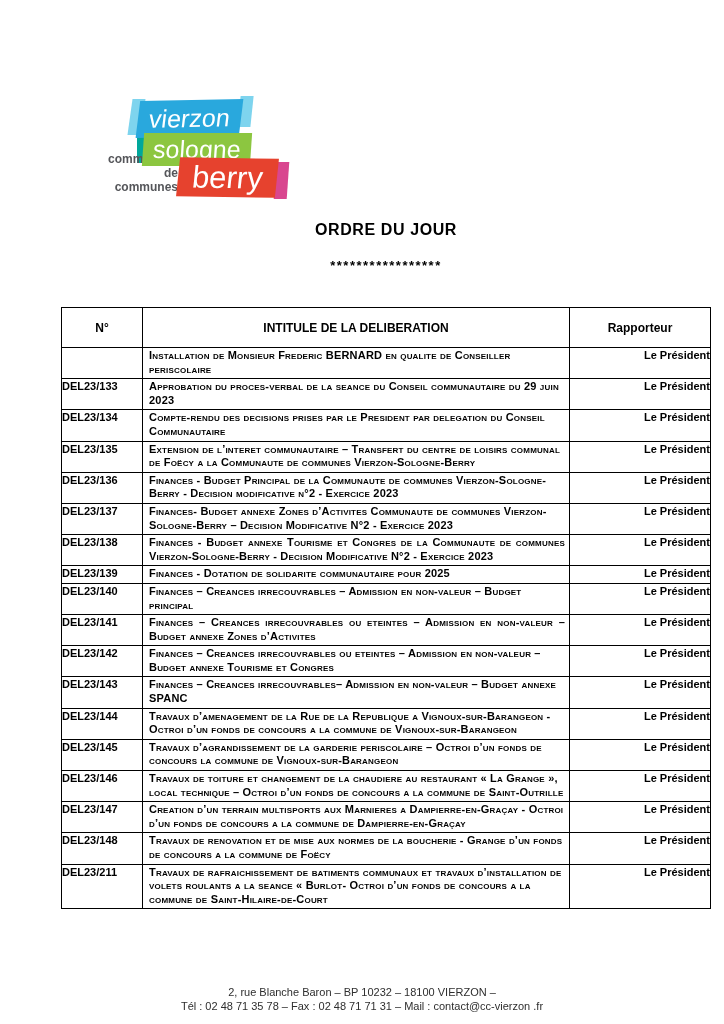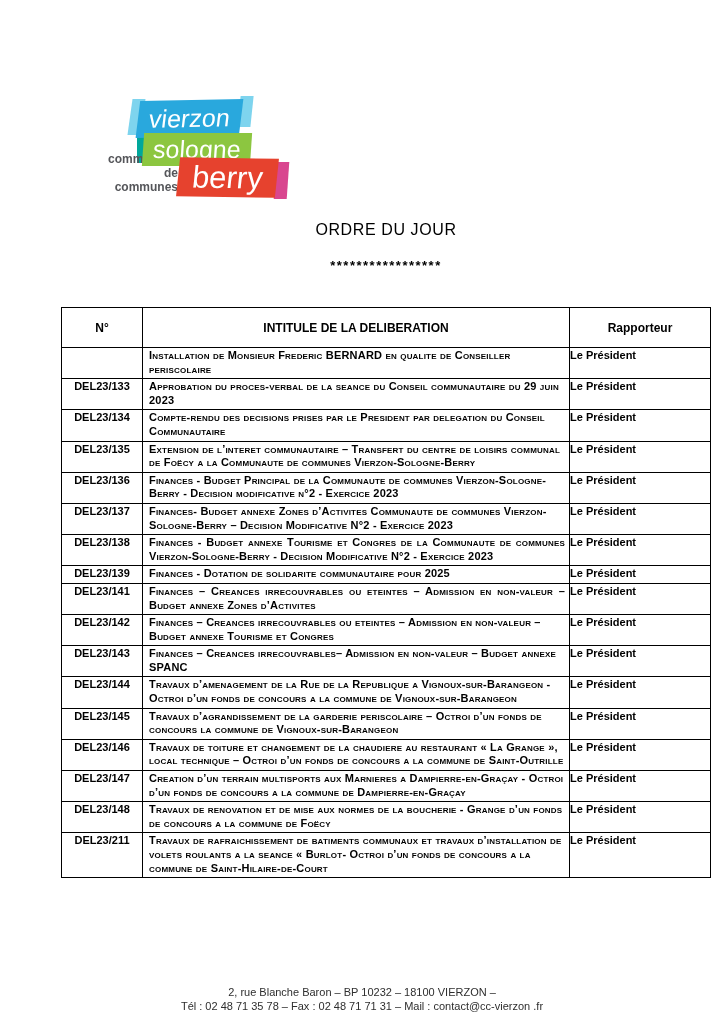--- a/index.html
+++ b/index.html
@@ -20,35 +20,35 @@
   .lg-teal-left   { left:29px;  top:42px; width:9px;  height:27px; }
   .lg-magenta     { left:167px; top:68px; width:13px; height:37px; transform:skewX(-4deg); }
   .lg-vierzon { left:30px; top:6px;  width:103px; height:37px; font-size:25px; transform:skewX(-8deg) rotate(-1deg); z-index:2; }
   .lg-sologne { left:35px; top:39px; width:108px; height:33px; font-size:25px; transform:skewX(-4deg); z-index:3; }
   .lg-berry   { left:70px; top:64px; width:99px;  height:39px; font-size:31px; transform:skewX(-5deg) rotate(1deg); z-index:4; }
   .lg-tagline { position:absolute; left:0; top:58px; width:70px; text-align:right;
                 font-size:12px; font-weight:bold; line-height:14px; }
 
   
   .doc-title { position:absolute; left:62px; top:221px; width:648px; text-align:center;
-               font-size:16px; font-weight:normal; letter-spacing:0.6px; }
+               font-size:16px; font-weight:bold; letter-spacing:0.6px; }
   .doc-stars { position:absolute; left:62px; top:258px; width:648px; text-align:center;
                font-size:13px; font-weight:bold; letter-spacing:1.5px; }
 
   
   table.agenda { position:absolute; left:61px; top:307px; width:649px;
                  border-collapse:collapse; table-layout:fixed; }
   .agenda th, .agenda td { border:1.4px solid #000; }
   .agenda th { font-size:12px; font-weight:bold; height:40px; text-align:center; vertical-align:middle; }
   .agenda td { vertical-align:top; }
-  td.c-num { font-size:11px; font-weight:bold; text-align:center; padding-top:1px; }
+  td.c-num { font-size:11px; font-weight:bold; padding-top:1px; }
   td.c-int { font-size:11px; font-weight:bold; font-variant:small-caps;
              line-height:13.6px; padding:1px 4px 2px 6px; letter-spacing:0.2px; }
   td.c-int.just { text-align:justify;margin-left:48px; }
-  td.c-rap { font-size:11px; font-weight:bold; text-align:left; padding-top:1px; }
+  td.c-rap { font-size:11px; font-weight:bold; text-align:right; padding-top:1px; }
 
   
   .footer { position:absolute; left:0; top:985px; width:724px; text-align:center;
             font-size:11px; line-height:14px; color:#2e2e2e; }
 </style>
 </head>
 <body>
 
 <div class="page">
 
@@ -123,20 +123,25 @@
           <td class="c-num">DEL23/138</td>
           <td class="c-int just">Finances - Budget annexe Tourisme et Congres de la Communaute de communes Vierzon-Sologne-Berry - Decision Modificative N°2 - Exercice 2023</td>
           <td class="c-rap">Le Président</td>
         </tr>
         <tr>
           <td class="c-num">DEL23/139</td>
           <td class="c-int">Finances - Dotation de solidarite communautaire pour 2025</td>
           <td class="c-rap">Le Président</td>
         </tr>
         <tr>
+          <td class="c-num">DEL23/140</td>
+          <td class="c-int">Finances – Creances irrecouvrables – Admission en non-valeur – Budget principal</td>
+          <td class="c-rap">Le Président</td>
+        </tr>
+        <tr>
           <td class="c-num">DEL23/141</td>
           <td class="c-int just">Finances – Creances irrecouvrables ou eteintes – Admission en non-valeur – Budget annexe Zones d’Activites</td>
           <td class="c-rap">Le Président</td>
         </tr>
         <tr>
           <td class="c-num">DEL23/142</td>
           <td class="c-int">Finances – Creances irrecouvrables ou eteintes – Admission en non-valeur – Budget annexe Tourisme et Congres</td>
           <td class="c-rap">Le Président</td>
         </tr>
         <tr>

